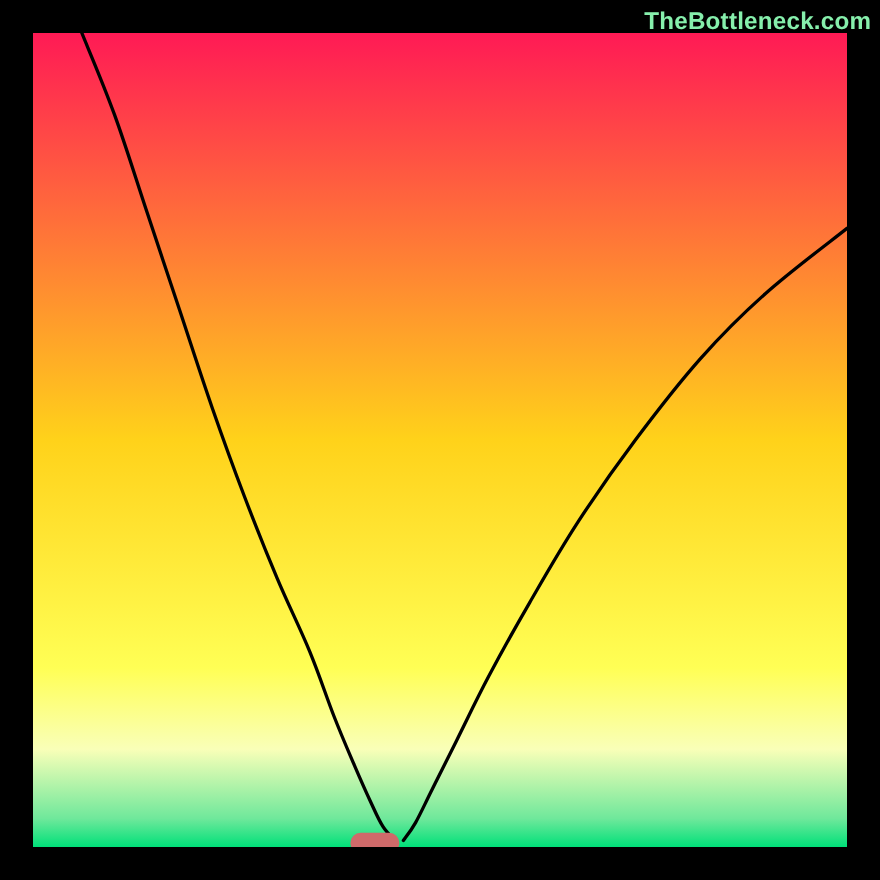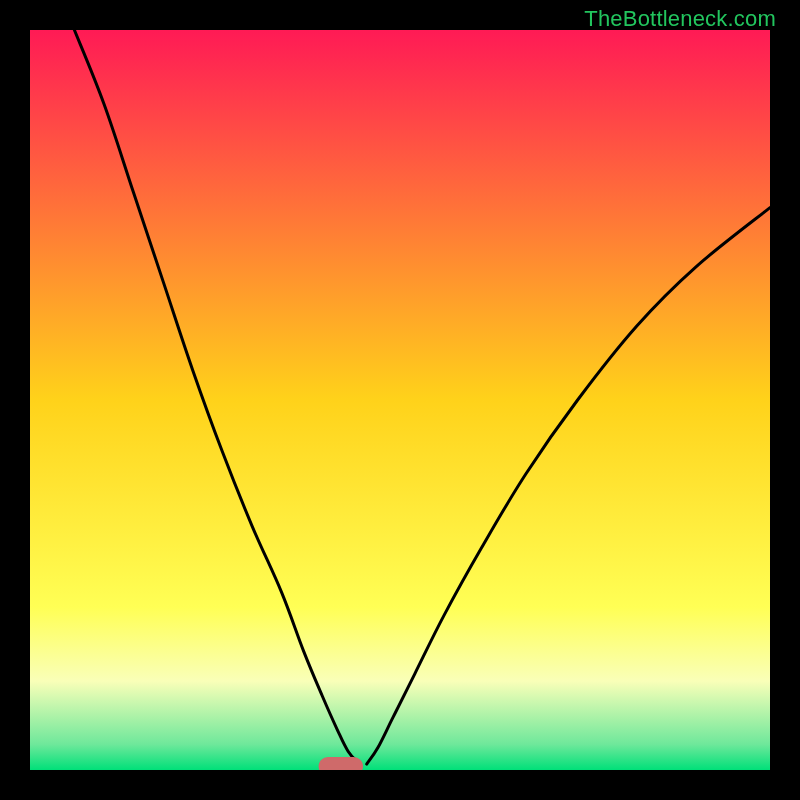--- a/index.html
+++ b/index.html
@@ -21,24 +21,24 @@
     position: absolute;
     left: 30px;
     top: 30px;
     width: 740px;
     height: 740px;
     overflow: hidden;
   }
   .watermark {
     position: absolute;
     top: 6px;
-    right: 24px;
-    color: #22c55e;
+    right: 8px;
+    color: #86efac;
     font-size: 22px;
-    font-weight: 400;
+    font-weight: 700;
     letter-spacing: 0.2px;
   }
 </style>
 </head>
 <body>
 
 <div class="frame">
 
   <div class="watermark">TheBottleneck.com</div>
 

